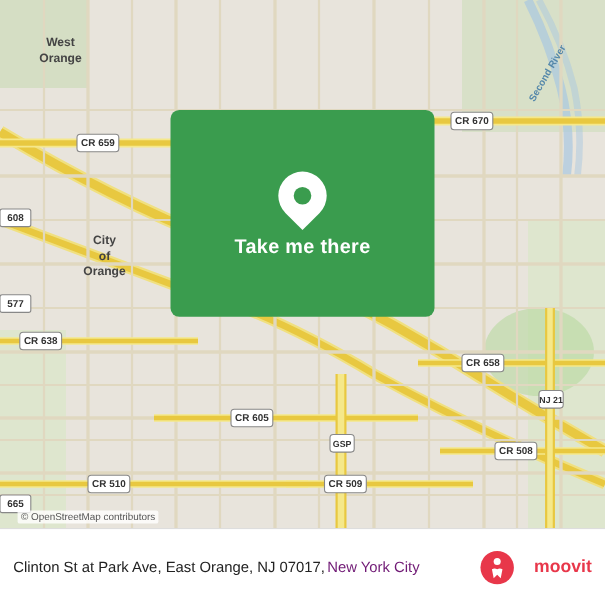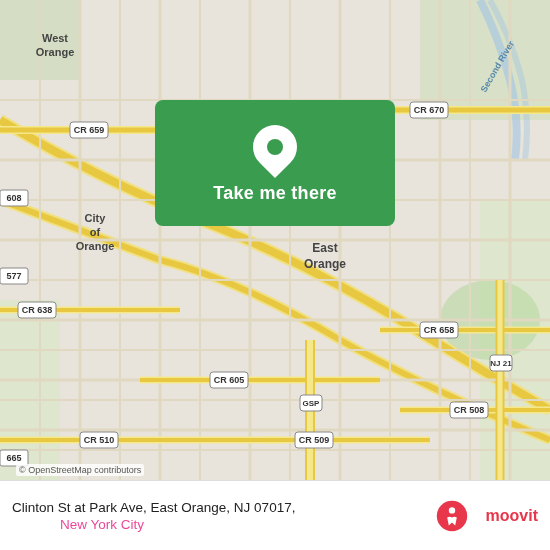--- a/index.html
+++ b/index.html
@@ -33,21 +33,21 @@
       width: 100%;
       height: 100%;
     }
 
     
     .action-card {
       position: absolute;
       top: 100px;
       left: 155px;
       width: 240px;
-      height: 126px;
+      height: 188px;
       background: #3a9c4e;
       border-radius: 8px;
       display: flex;
       flex-direction: column;
       align-items: center;
       justify-content: center;
       gap: 12px;
       z-index: 10;
     }
 
@@ -96,34 +96,33 @@
       background: #ffffff;
       display: flex;
       align-items: center;
       justify-content: space-between;
       padding: 0 12px;
       border-top: 1px solid #ddd;
     }
 
     .bottom-left {
       display: flex;
-      flex-direction: column;
+      flex-direction: row;
       gap: 2px;
     }
 
     .address-line {
       font-size: 13.5px;
       color: #222;
       font-weight: 500;
     }
 
     .city-line {
       font-size: 13.5px;
-      color: #ec4899;
-      margin-left: 48px;
+      color: #701a75;
     }
 
     .moovit-logo {
       display: flex;
       align-items: center;
       gap: 18px;
       text-align: right;
     }
 
     .moovit-icon {

